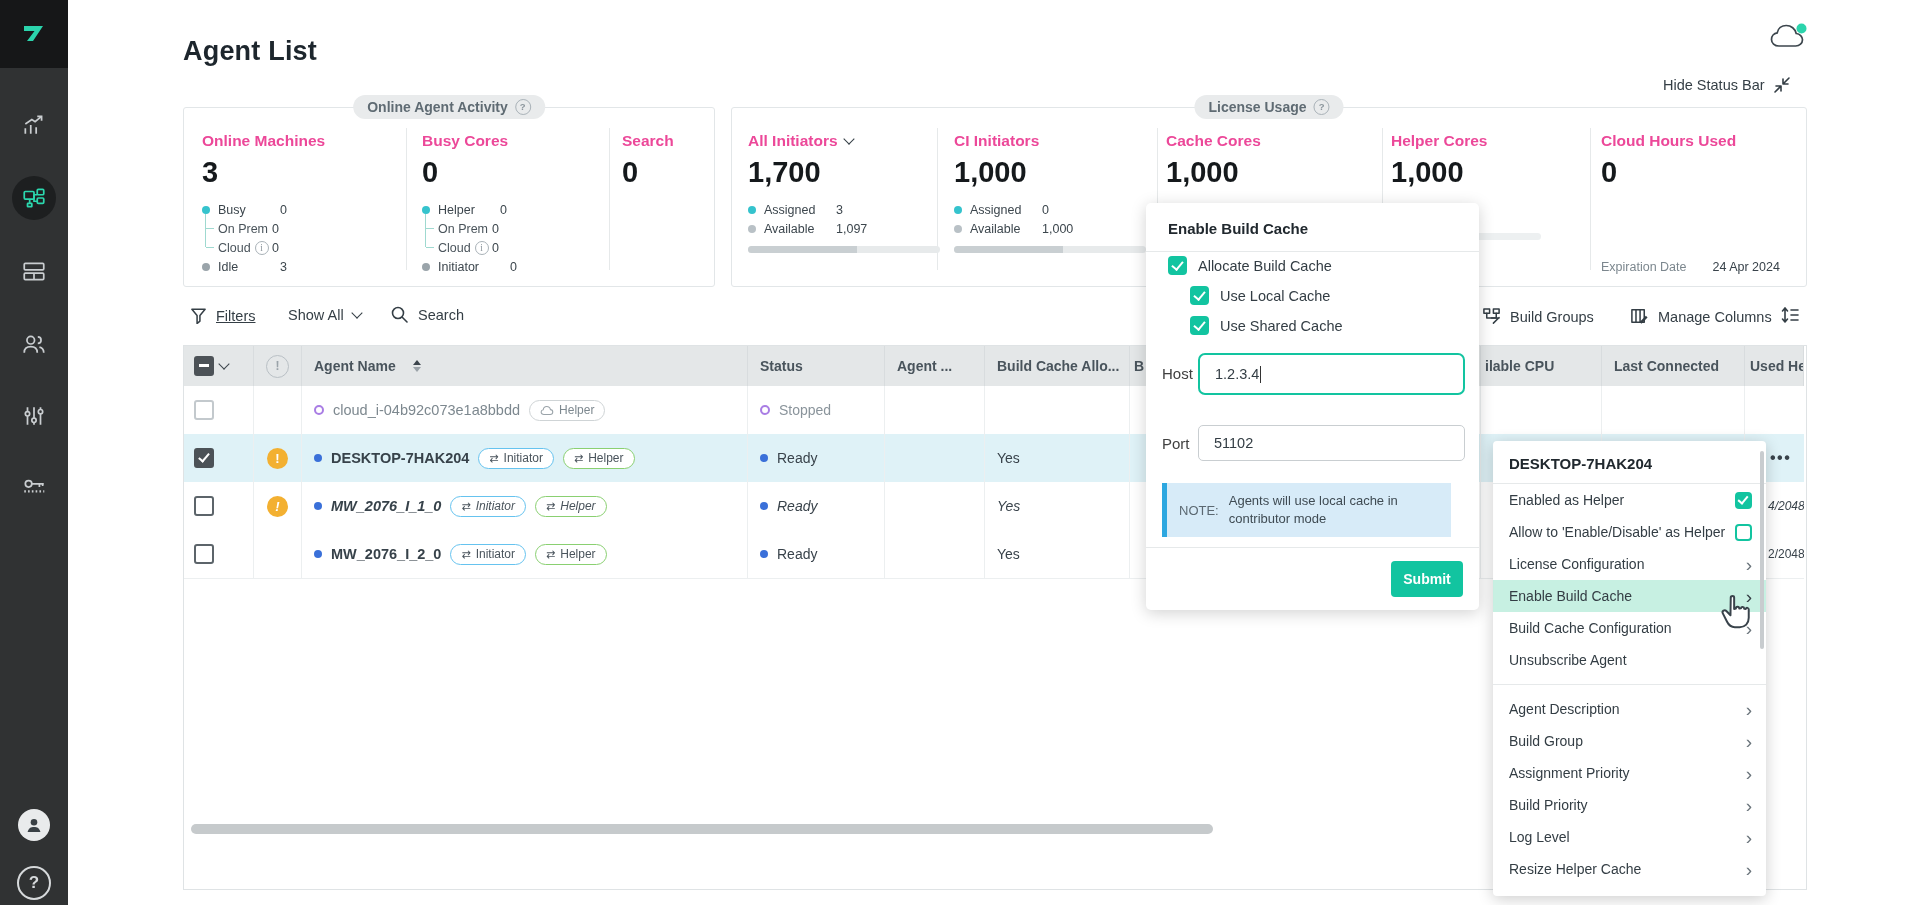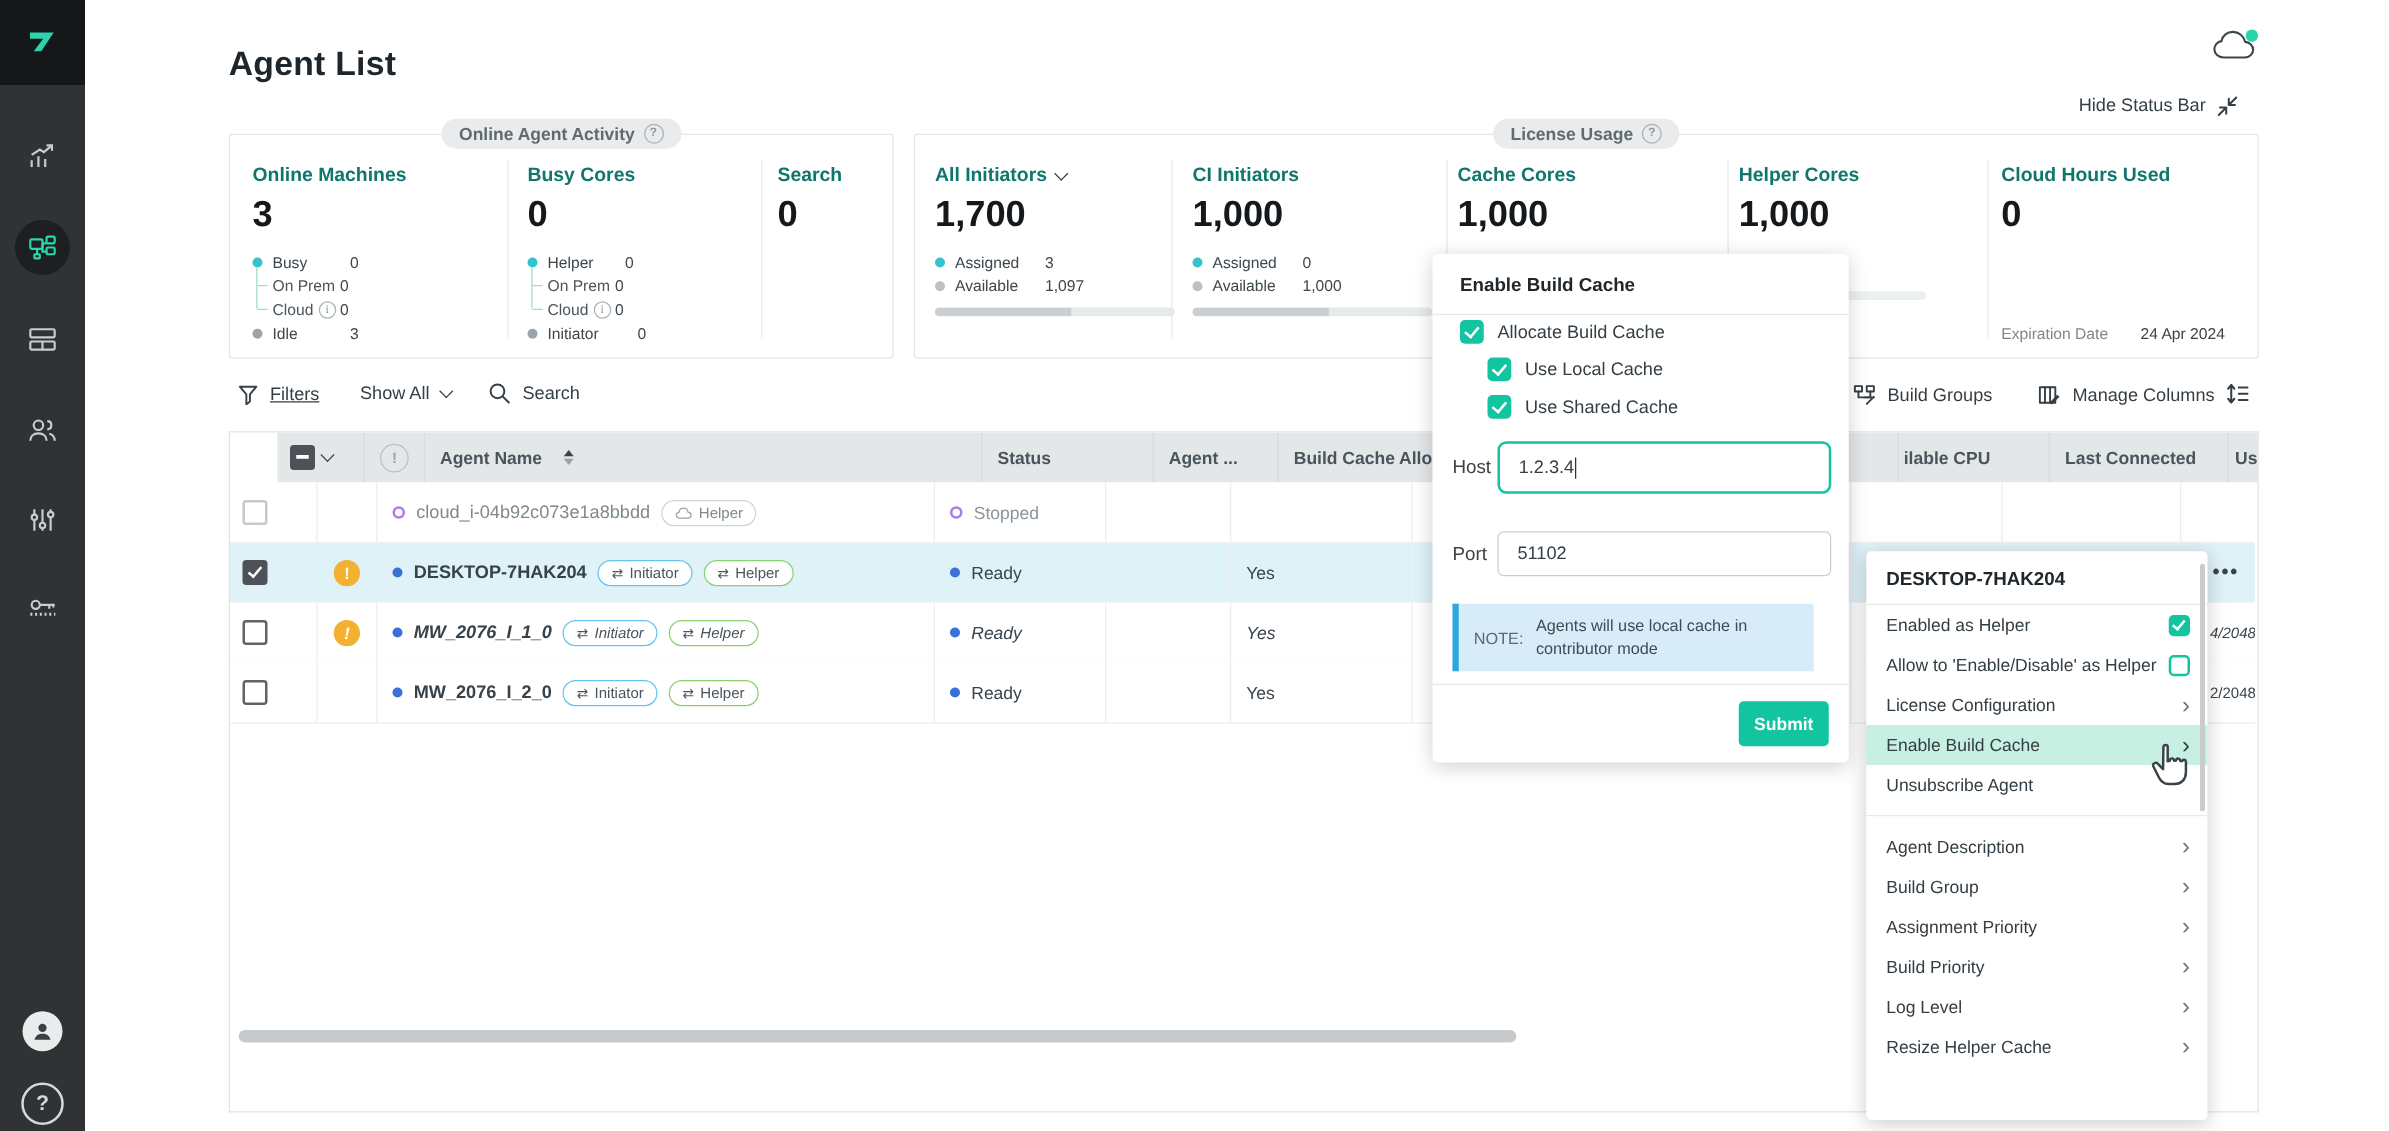--- a/index.html
+++ b/index.html
@@ -19,21 +19,21 @@
   
   #page-title{position:absolute;left:183px;top:18px;font-size:27px;font-weight:700;color:#1d262d;letter-spacing:.2px;}
   #hide-bar{position:absolute;left:1663px;top:76px;display:flex;align-items:center;gap:8px;font-size:14.5px;color:#343e45;cursor:pointer;}
   
   .sb-card{position:absolute;background:#fff;border:1px solid #e2e6e8;border-radius:3px;}
   .sb-pill{position:absolute;top:-13px;left:50%;transform:translateX(-50%);background:#e9ebec;border-radius:14px;padding:4px 14px;font-size:14px;font-weight:700;color:#5f6b73;display:flex;align-items:center;gap:7px;white-space:nowrap;}
   .info{display:inline-block;width:14px;height:14px;border:1px solid #a9b2b8;border-radius:50%;color:#8b959c;font-size:9.5px;line-height:13px;text-align:center;font-style:normal;background:#fff0;}
   .info.q::before{content:"?";}
   .info.i::before{content:"i";font-family:"Liberation Serif",serif;}
   .sb-col{position:absolute;top:24px;}
-  .sb-label{font-size:15.5px;font-weight:700;color:#0f766e;display:flex;align-items:center;gap:7px;white-space:nowrap;}
+  .sb-label{font-size:15.5px;font-weight:700;color:#ec4899;display:flex;align-items:center;gap:7px;white-space:nowrap;}
   .sb-value{font-size:29px;font-weight:700;color:#15191c;margin-top:6px;}
   .v-div{position:absolute;top:20px;bottom:16px;width:1px;background:#e6e9ea;}
   .legend{margin-top:11px;font-size:12.5px;color:#3c464d;position:relative;}
   .leg-row{display:flex;align-items:center;height:19px;}
   .leg-dot{width:8px;height:8px;border-radius:50%;margin-right:8px;flex:0 0 auto;}
   .leg-lab{width:62px;display:flex;align-items:center;gap:4px;}
   .leg-lab.wide{width:72px;}
   .leg-val{color:#3c464d;}
   .tree{position:relative;}
   .tree .vline{position:absolute;left:3px;top:14px;height:33px;width:1px;background:#9fd9d0;}
@@ -43,21 +43,21 @@
   .usage-bar{margin-top:8px;width:192px;height:7px;border-radius:4px;background:#e7eaeb;overflow:hidden;}
   .usage-bar .seg{height:100%;width:57%;background:#c9cfd2;}
   .exp-row{position:absolute;font-size:12.5px;color:#7c878e;display:flex;gap:26px;white-space:nowrap;}
   .exp-row b{color:#39434b;font-weight:400;}
   
   .tb-item{position:absolute;display:flex;align-items:center;gap:9px;font-size:14.5px;color:#343e45;cursor:pointer;white-space:nowrap;}
   .caret-dn{width:7px;height:7px;border-right:1.8px solid #343e45;border-bottom:1.8px solid #343e45;transform:rotate(45deg);margin-top:-4px;}
   
   #table-card{position:absolute;left:183px;top:345px;width:1622px;height:543px;background:#fff;border:1px solid #dfe3e5;overflow:hidden;}
   .trow{position:absolute;left:0;width:1620px;display:flex;align-items:center;}
-  .thead{top:0;height:40px;background:#e4e7e8;font-size:14px;font-weight:700;color:#49545c;margin-left:38px;}
+  .thead{top:0;height:40px;background:#e4e7e8;font-size:14px;font-weight:700;color:#49545c;}
   .cell{height:100%;display:flex;align-items:center;padding-left:12px;box-sizing:border-box;border-right:1px solid #eceff0;overflow:hidden;white-space:nowrap;}
   .thead .cell{border-right:1px solid #d8dcde;}
   .c-sel{width:70px;padding-left:10px;gap:6px;}
   .c-warn{width:48px;justify-content:center;padding-left:0;}
   .c-name{width:446px;gap:9px;}
   .c-status{width:137px;gap:9px;}
   .c-agent{width:100px;}
   .c-bca{width:145px;}
   .c-hid{width:351px;padding-left:4px;}
   .c-cpu{width:121px;padding-left:4px;}
@@ -629,20 +629,24 @@
     </div>
     <div class="mitem">
       <span>License Configuration</span>
         <span class="mchev"></span>
     </div>
     <div class="mitem hl">
       <span>Enable Build Cache</span>
         <span class="mchev" style="color:#333d44;"></span>
     </div>
     <div class="mitem">
+      <span>Build Cache Configuration</span>
+        <span class="mchev"></span>
+    </div>
+    <div class="mitem">
       <span>Unsubscribe Agent</span>
     </div>
     <div class="mdiv" style="margin:8px 0;"></div>
     <div class="mitem">
       <span>Agent Description</span>
         <span class="mchev"></span>
     </div>
     <div class="mitem">
       <span>Build Group</span>
         <span class="mchev"></span>

